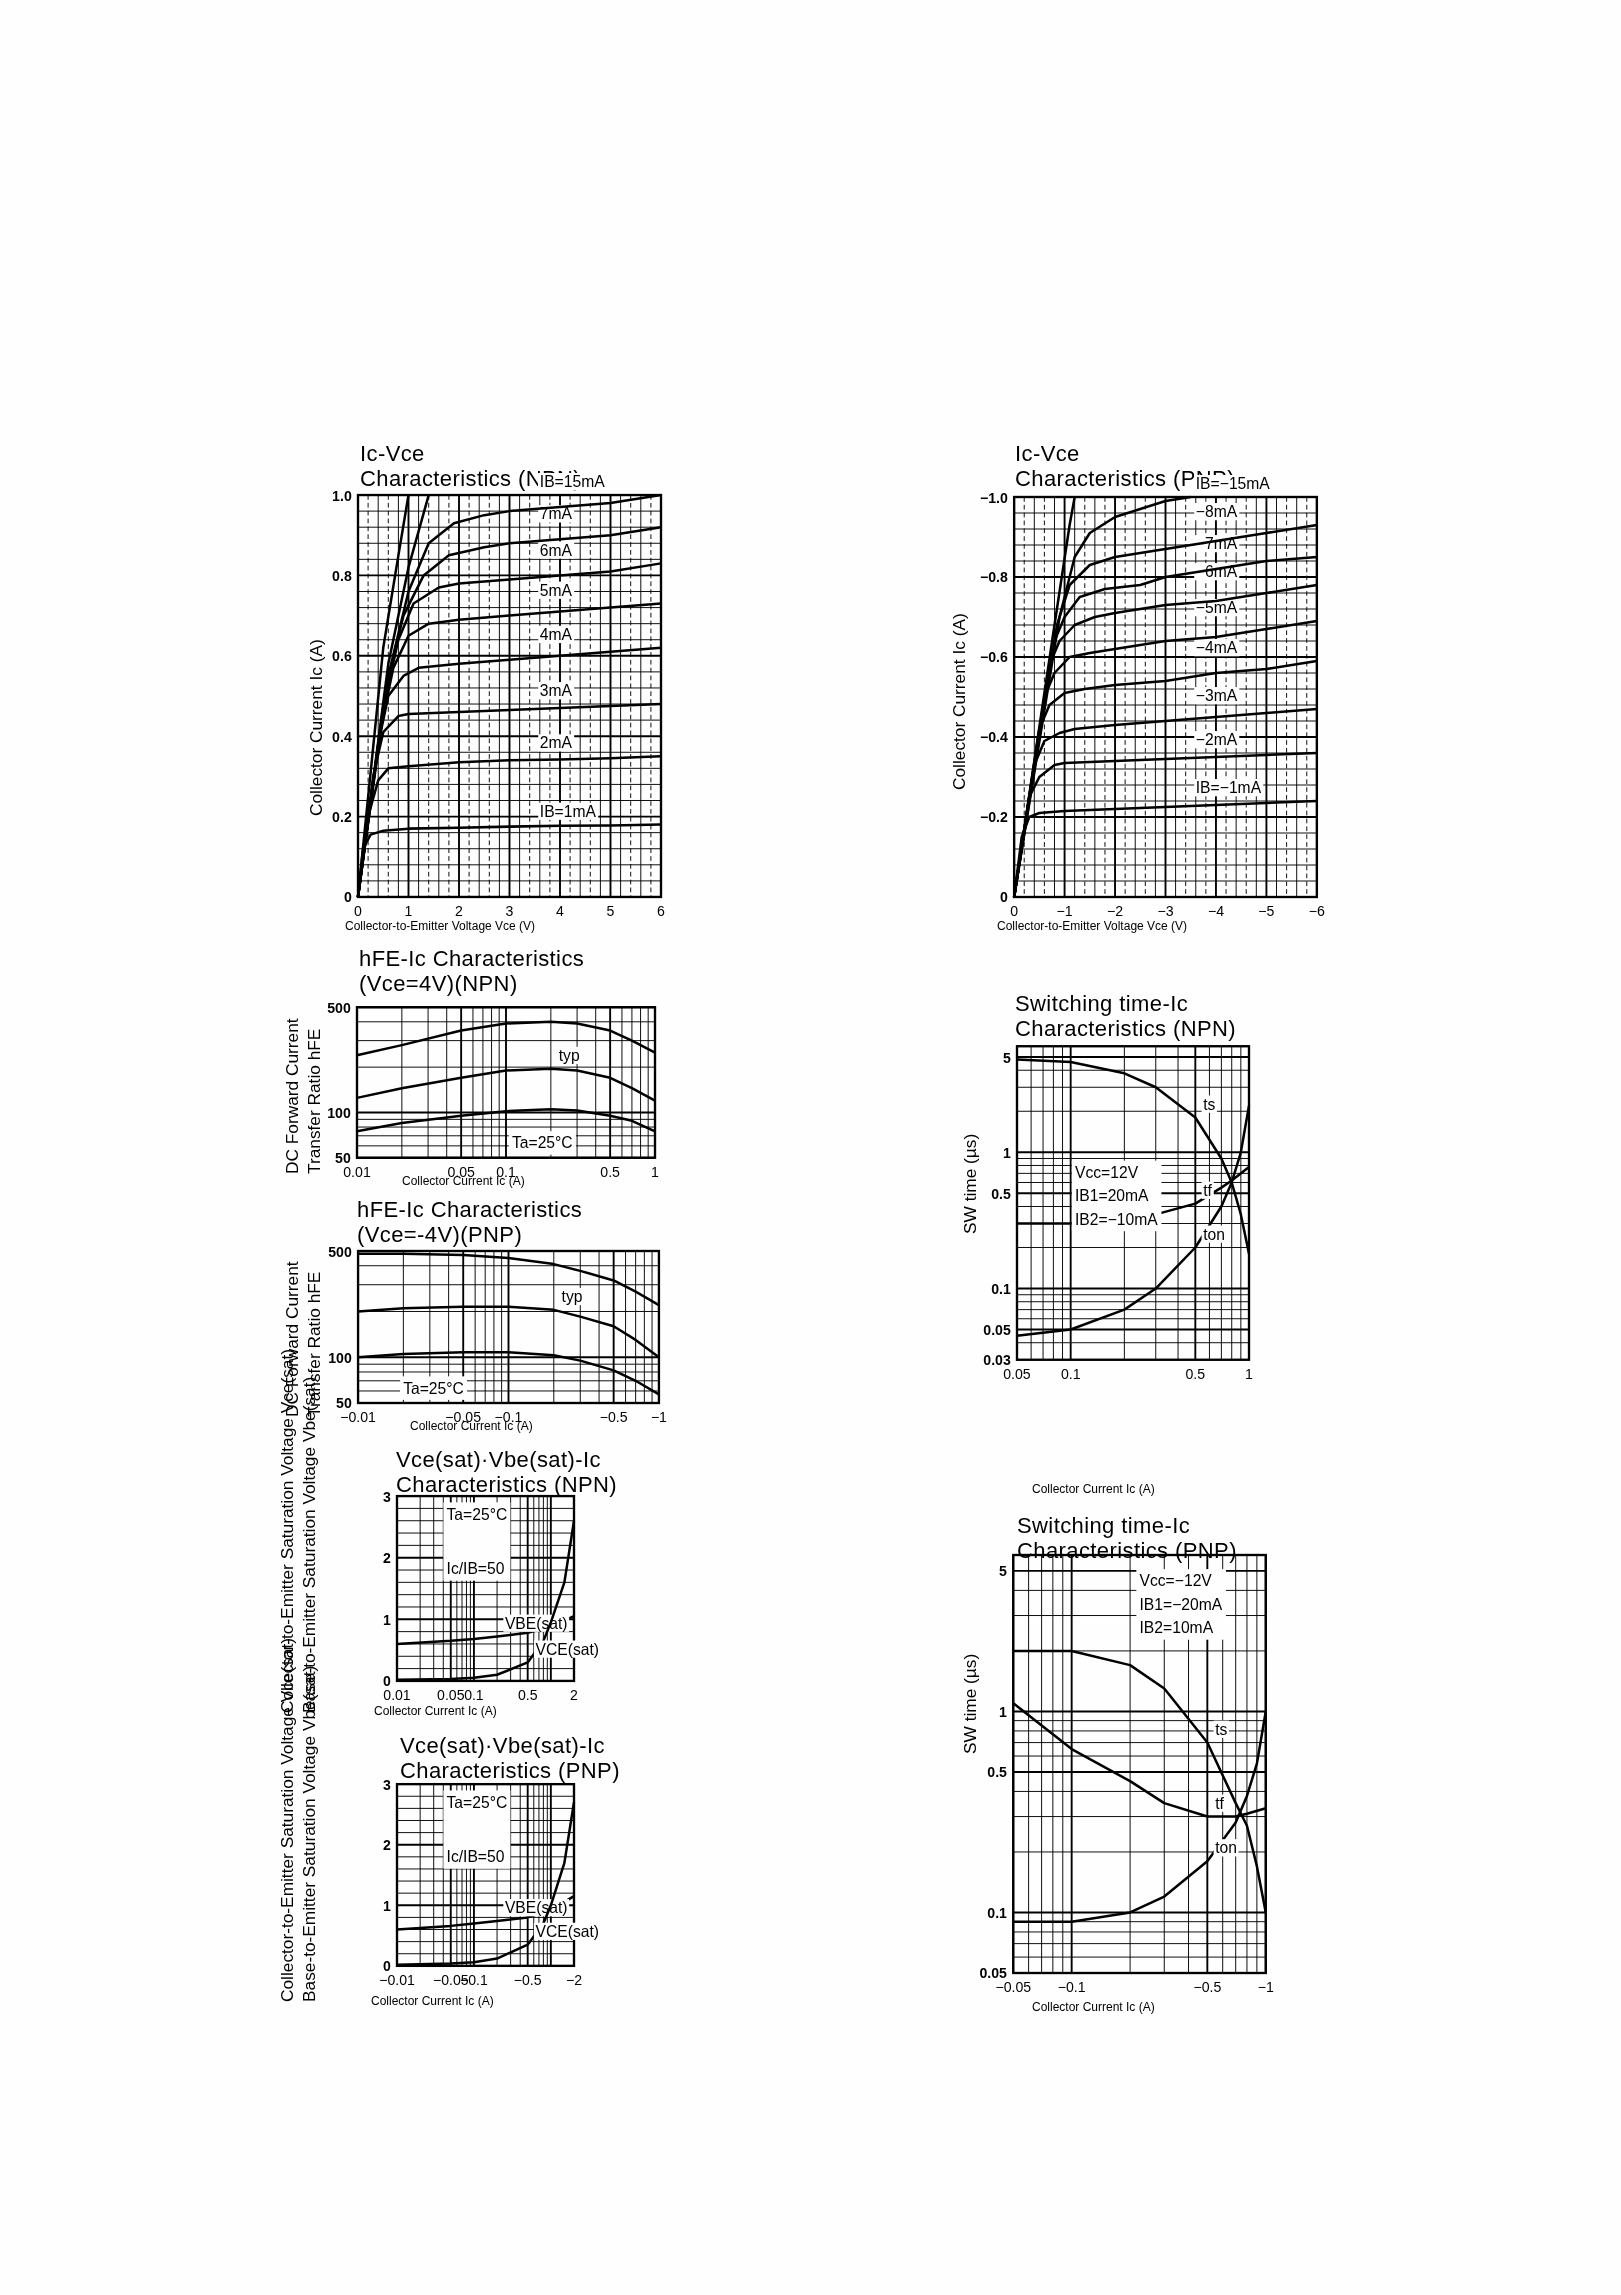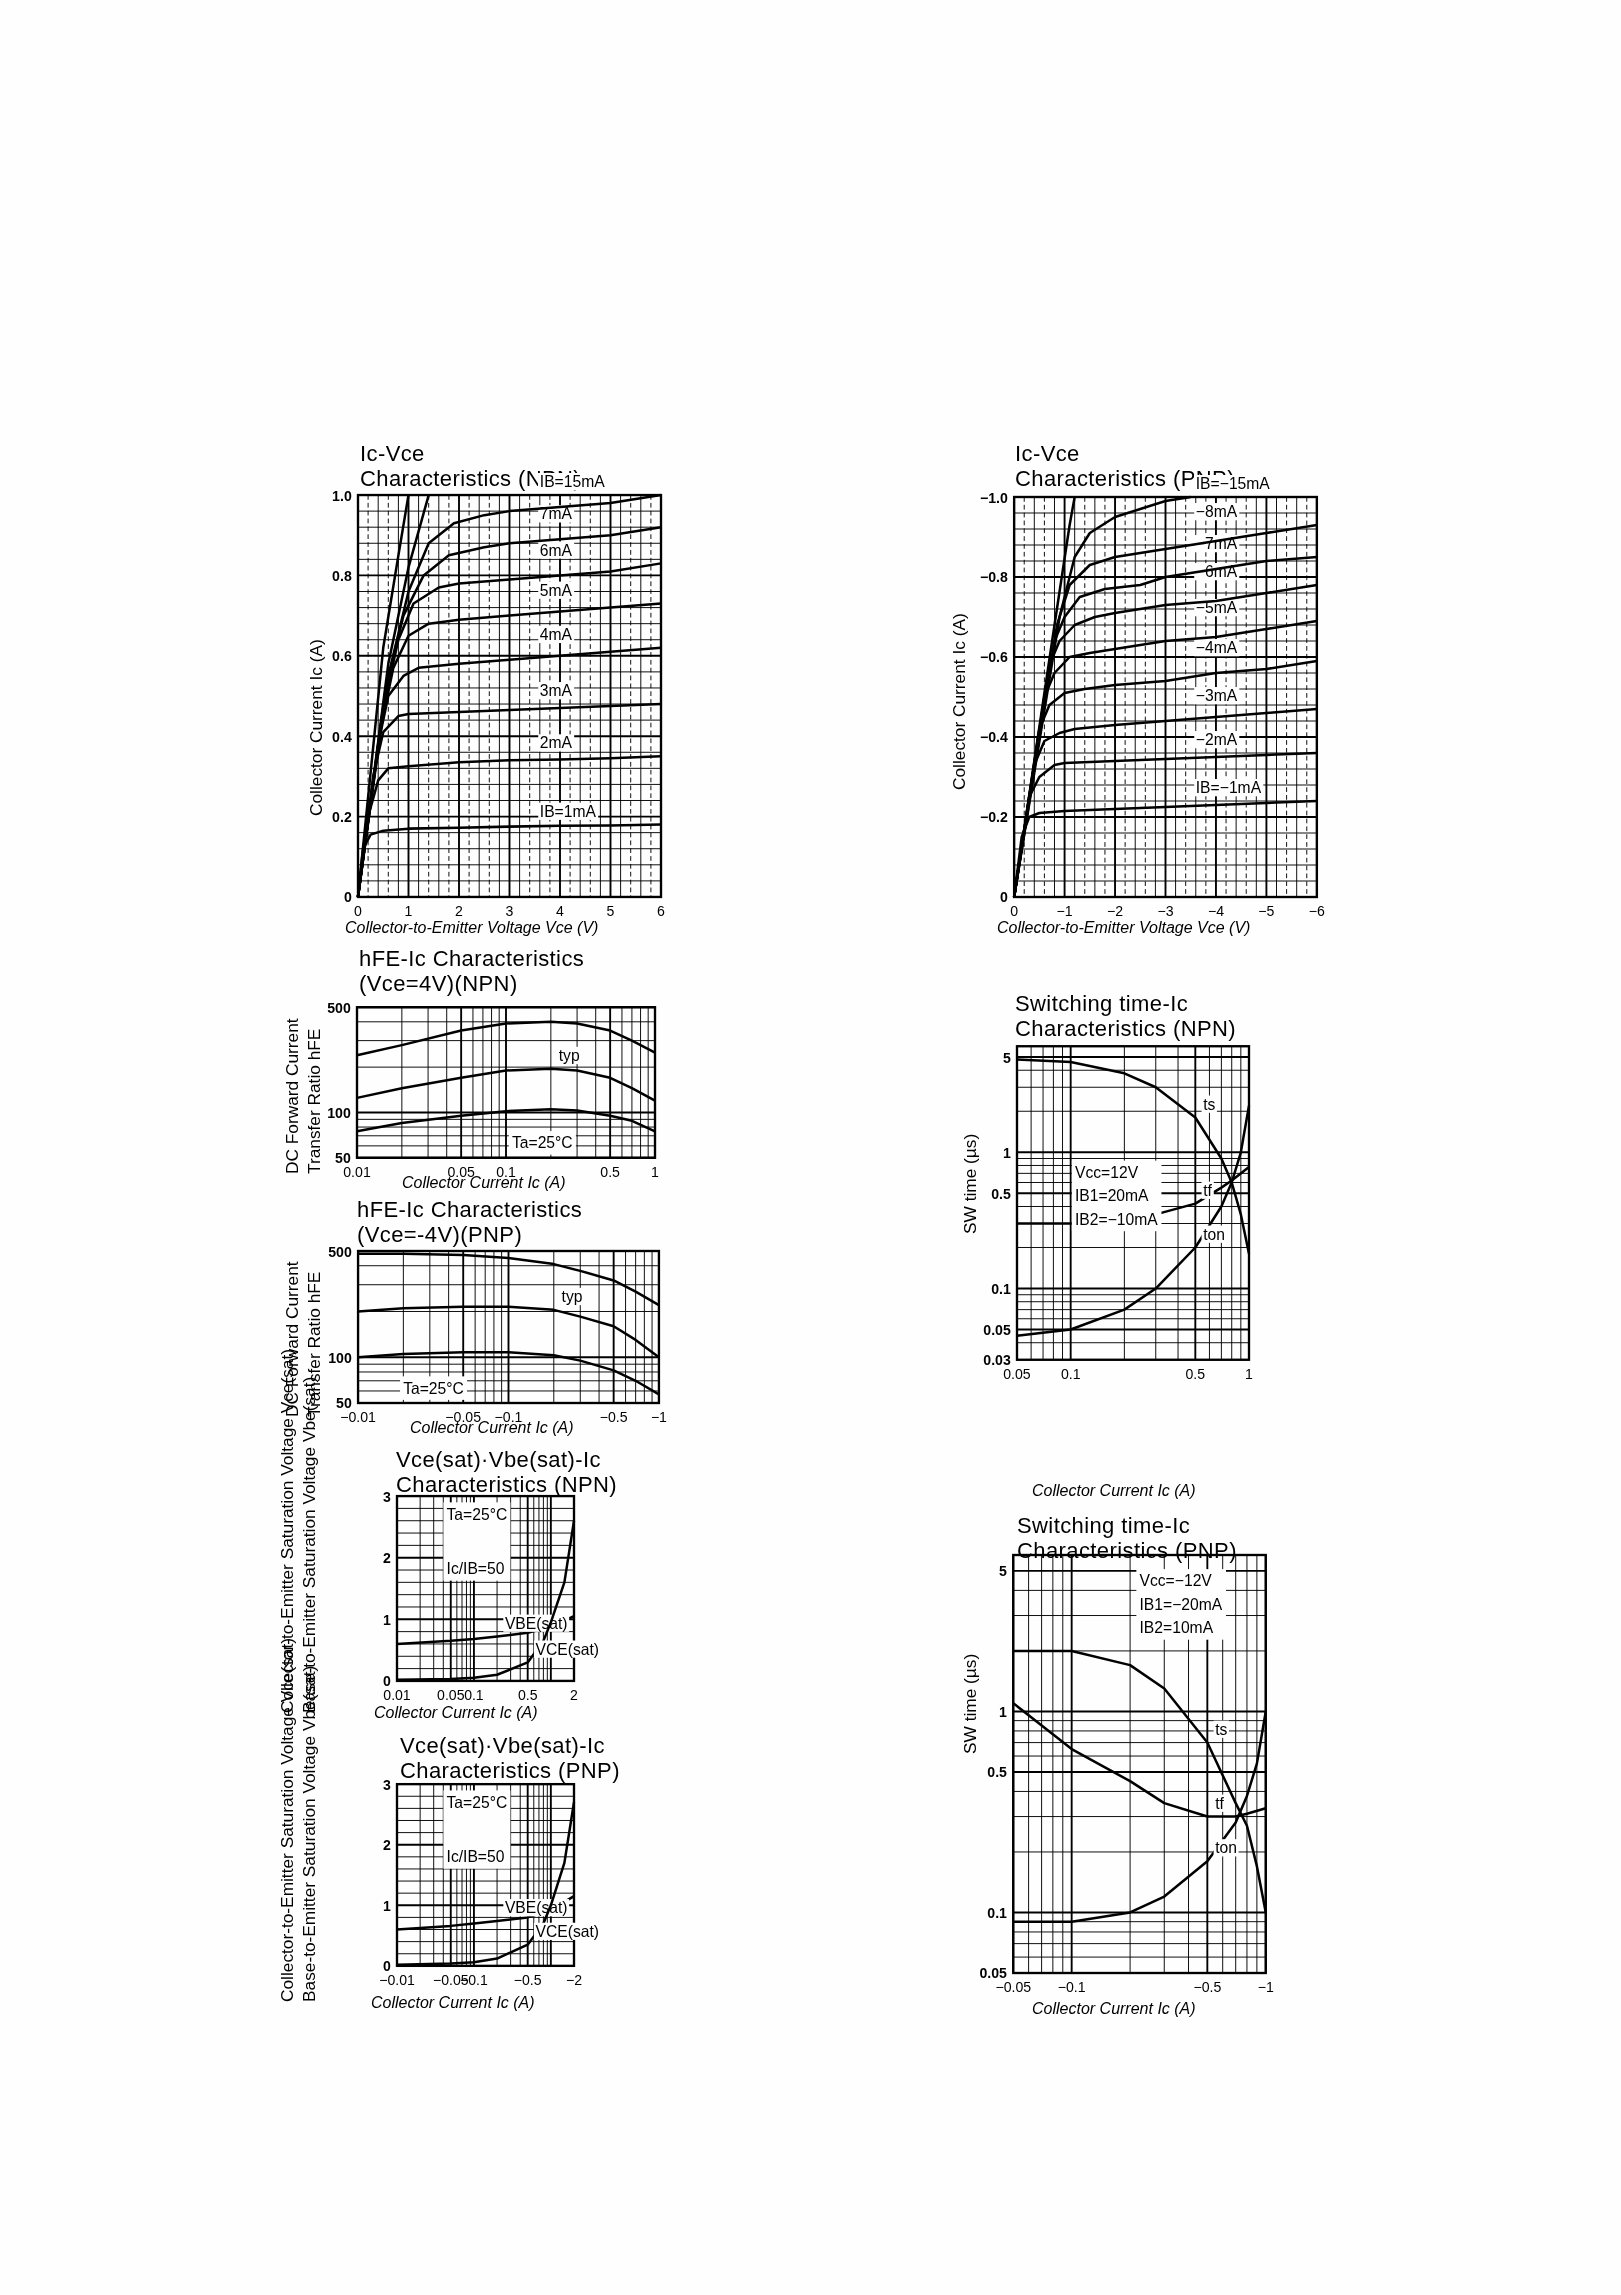--- a/index.html
+++ b/index.html
@@ -9,21 +9,21 @@
   }
   .chart { position: absolute; }
   .chart-title {
     position: absolute; font-family: Liberation Sans, sans-serif; font-size: 22px;
     line-height: 25px; white-space: pre; letter-spacing: 0.4px;
   }
   .ylabel {
     position: absolute; font-family: "Liberation Sans", sans-serif; font-size: 17.3px;
     white-space: nowrap; transform-origin: left top; transform: rotate(-90deg);
   }
-  .xlabel { position: absolute; font-size: 16px; white-space: nowrap; font-style: italic; }
+  .xlabel { position: absolute; font-size: 12px; white-space: nowrap; }
   svg.plot { position: absolute; overflow: visible; }
   svg text { font-family: "Liberation Sans", sans-serif; }
 </style>
 </head>
 <body>
 
 <div class="chart"></div>
 <div class="chart"></div>
 <div class="chart"></div>
 <div class="chart"></div>

